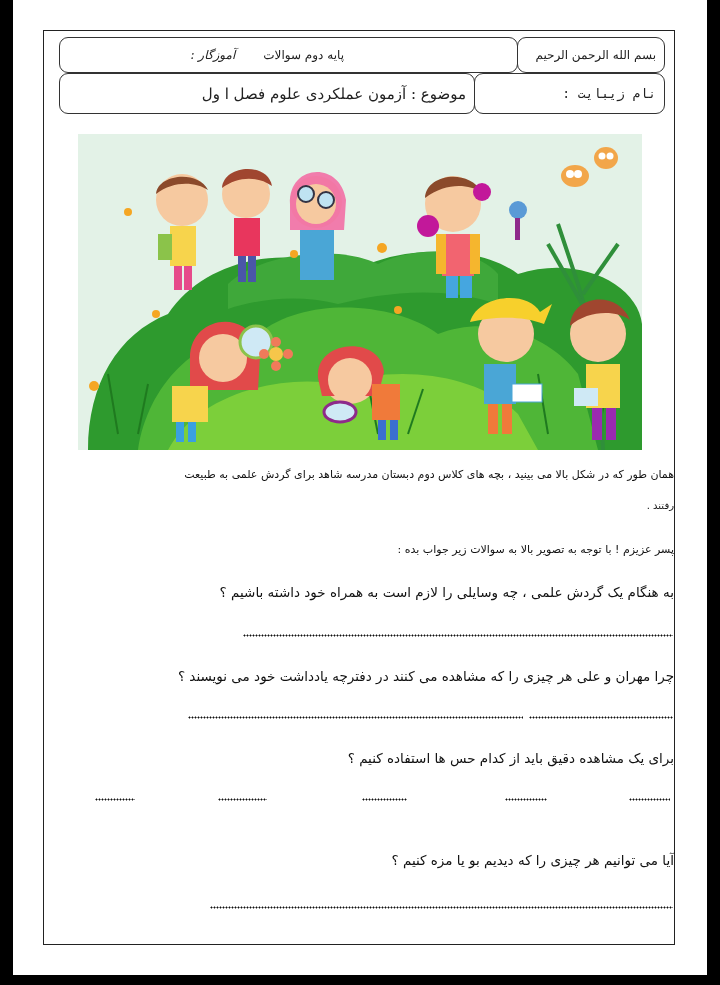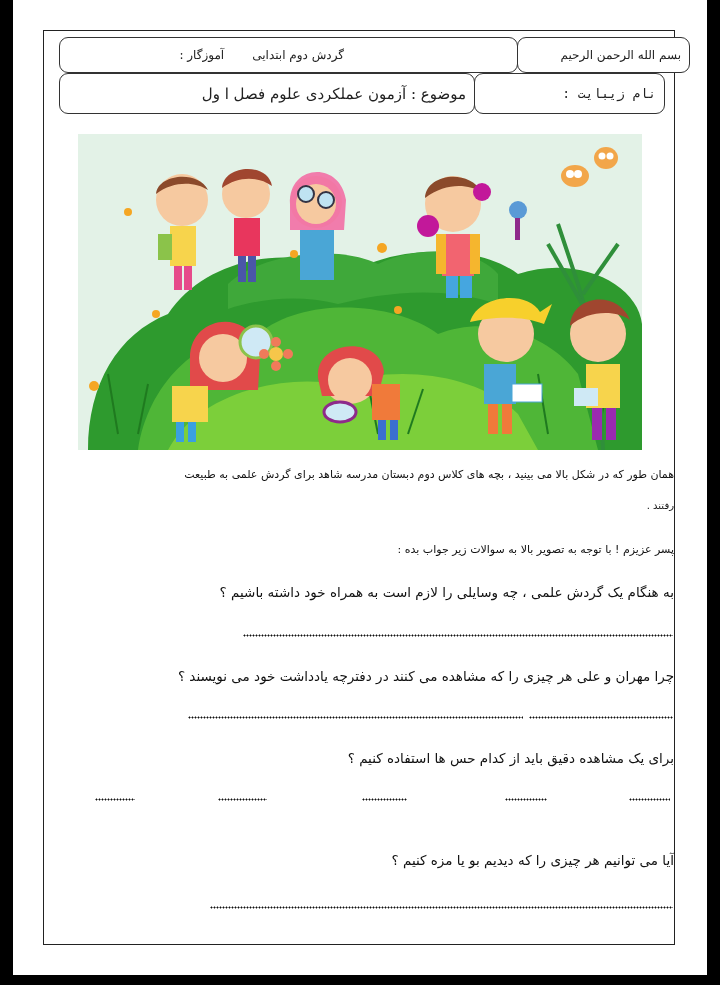--- a/index.html
+++ b/index.html
@@ -36,26 +36,26 @@
       direction: rtl;
       font-family: "DejaVu Serif", serif;
       font-size: 12px;
       color: #222;
       display: flex;
       align-items: center;
       padding: 0 8px;
       background: #fff;
     }
     .hbox .txt { white-space: nowrap; }
-    #box-bismillah { left: 517px; top: 37px; width: 173px; height: 36px; }
+    #box-bismillah { left: 517px; top: 37px; width: 148px; height: 36px; }
     #box-grade     { left: 59px;  top: 37px; width: 459px; height: 36px; }
     #box-name      { left: 474px; top: 73px; width: 191px; height: 41px; font-size: 13px; font-family: Liberation Mono, monospace; }
     #box-subject   { left: 59px;  top: 73px; width: 416px; height: 41px; font-size: 15px; }
     #box-grade .grade { margin-right: 165px; }
-    #box-grade .teacher { margin-right: 28px; }
+    #box-grade .teacher { margin-right: 28px; font-style: italic; }
 
     .illustration {
       position: absolute;
       left: 78px;
       top: 134px;
       width: 564px;
       height: 316px;
       background: #e3f2e7;
       overflow: hidden;
     }
@@ -81,21 +81,21 @@
 </head>
 <body>
 
 <div class="sheet"></div>
 <div class="page-border"></div>
 
 <div class="hbox" id="box-bismillah">
   <span class="txt">بسم الله الرحمن الرحیم</span>
 </div>
 <div class="hbox" id="box-grade">
-  <span class="txt grade">گردش دوم ابتدایی</span>
+  <span class="txt grade">پایه دوم سوالات</span>
   <span class="txt teacher">آموزگار :</span>
 </div>
 <div class="hbox" id="box-name">
   <span class="txt">نام زیبایت :</span>
 </div>
 <div class="hbox" id="box-subject">
   <span class="txt">موضوع : آزمون عملکردی علوم فصل ا ول</span>
 </div>
 
 <div class="illustration">

